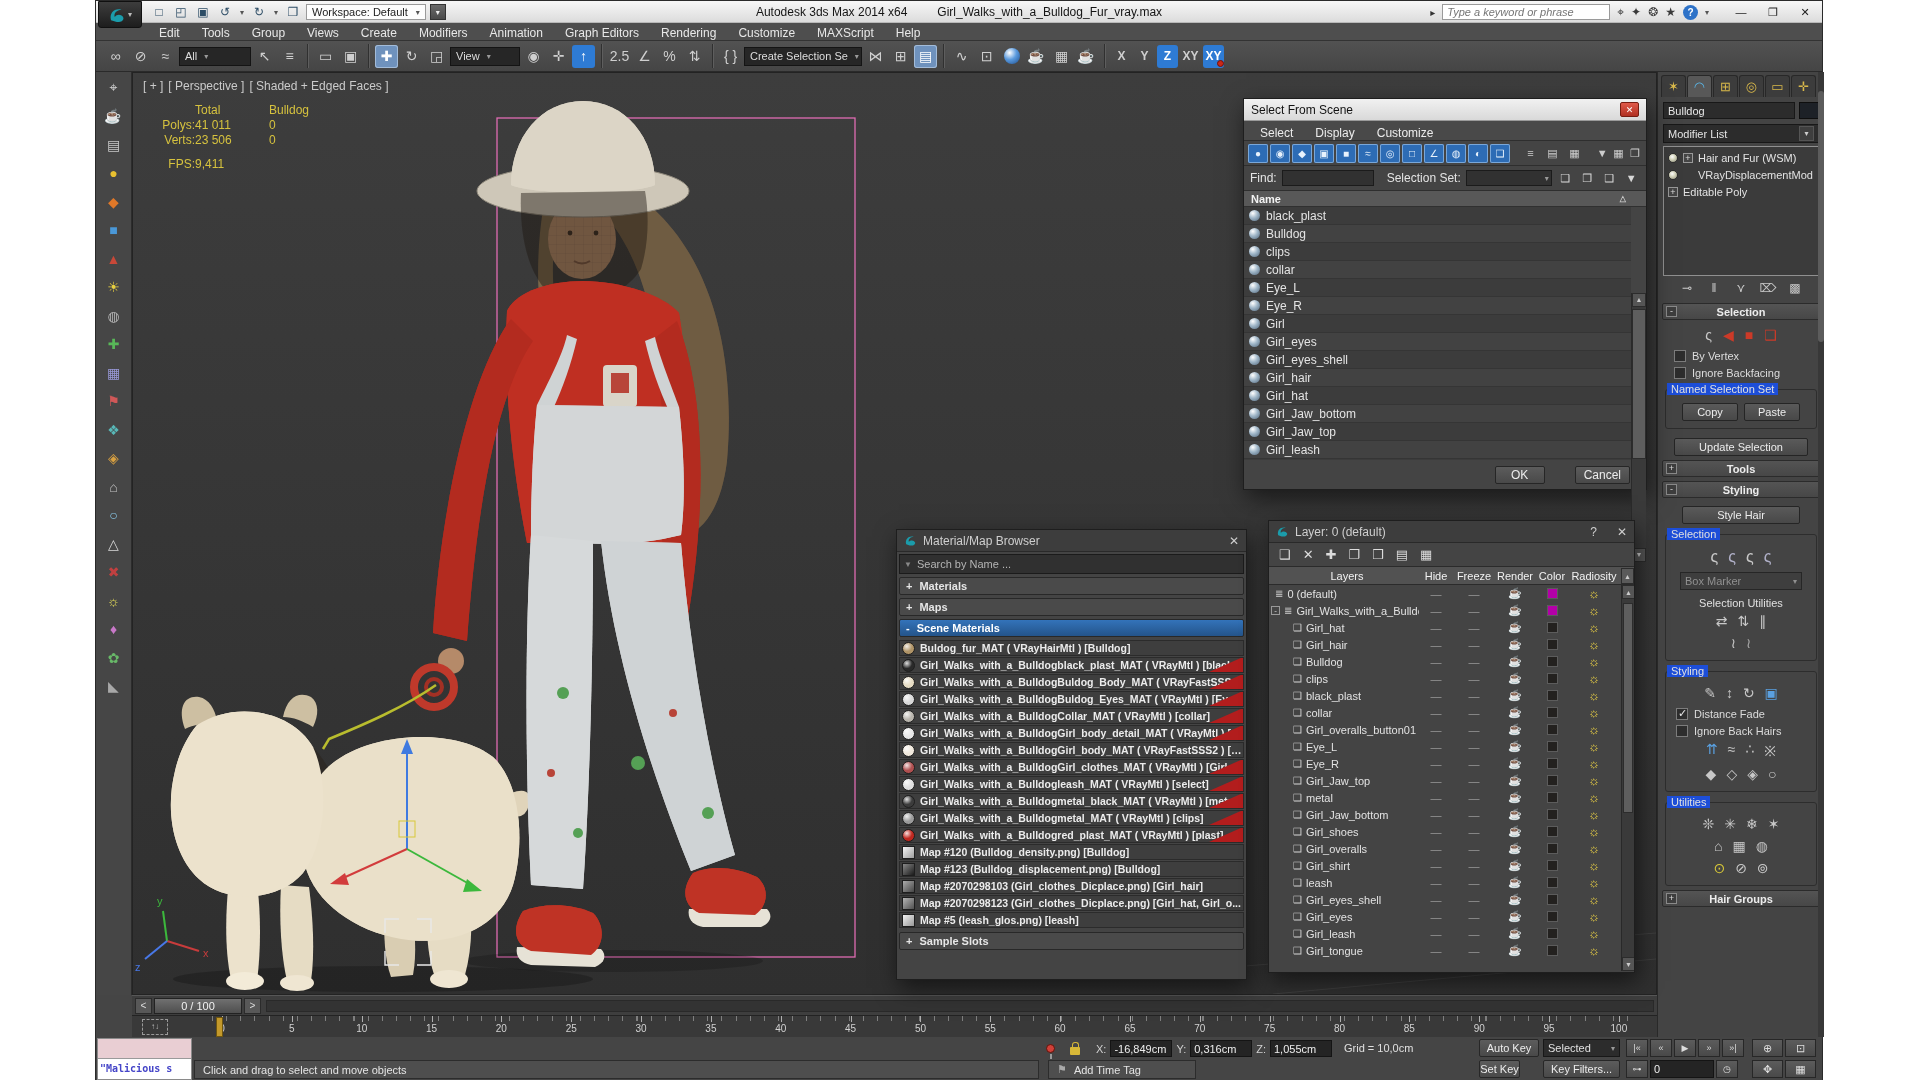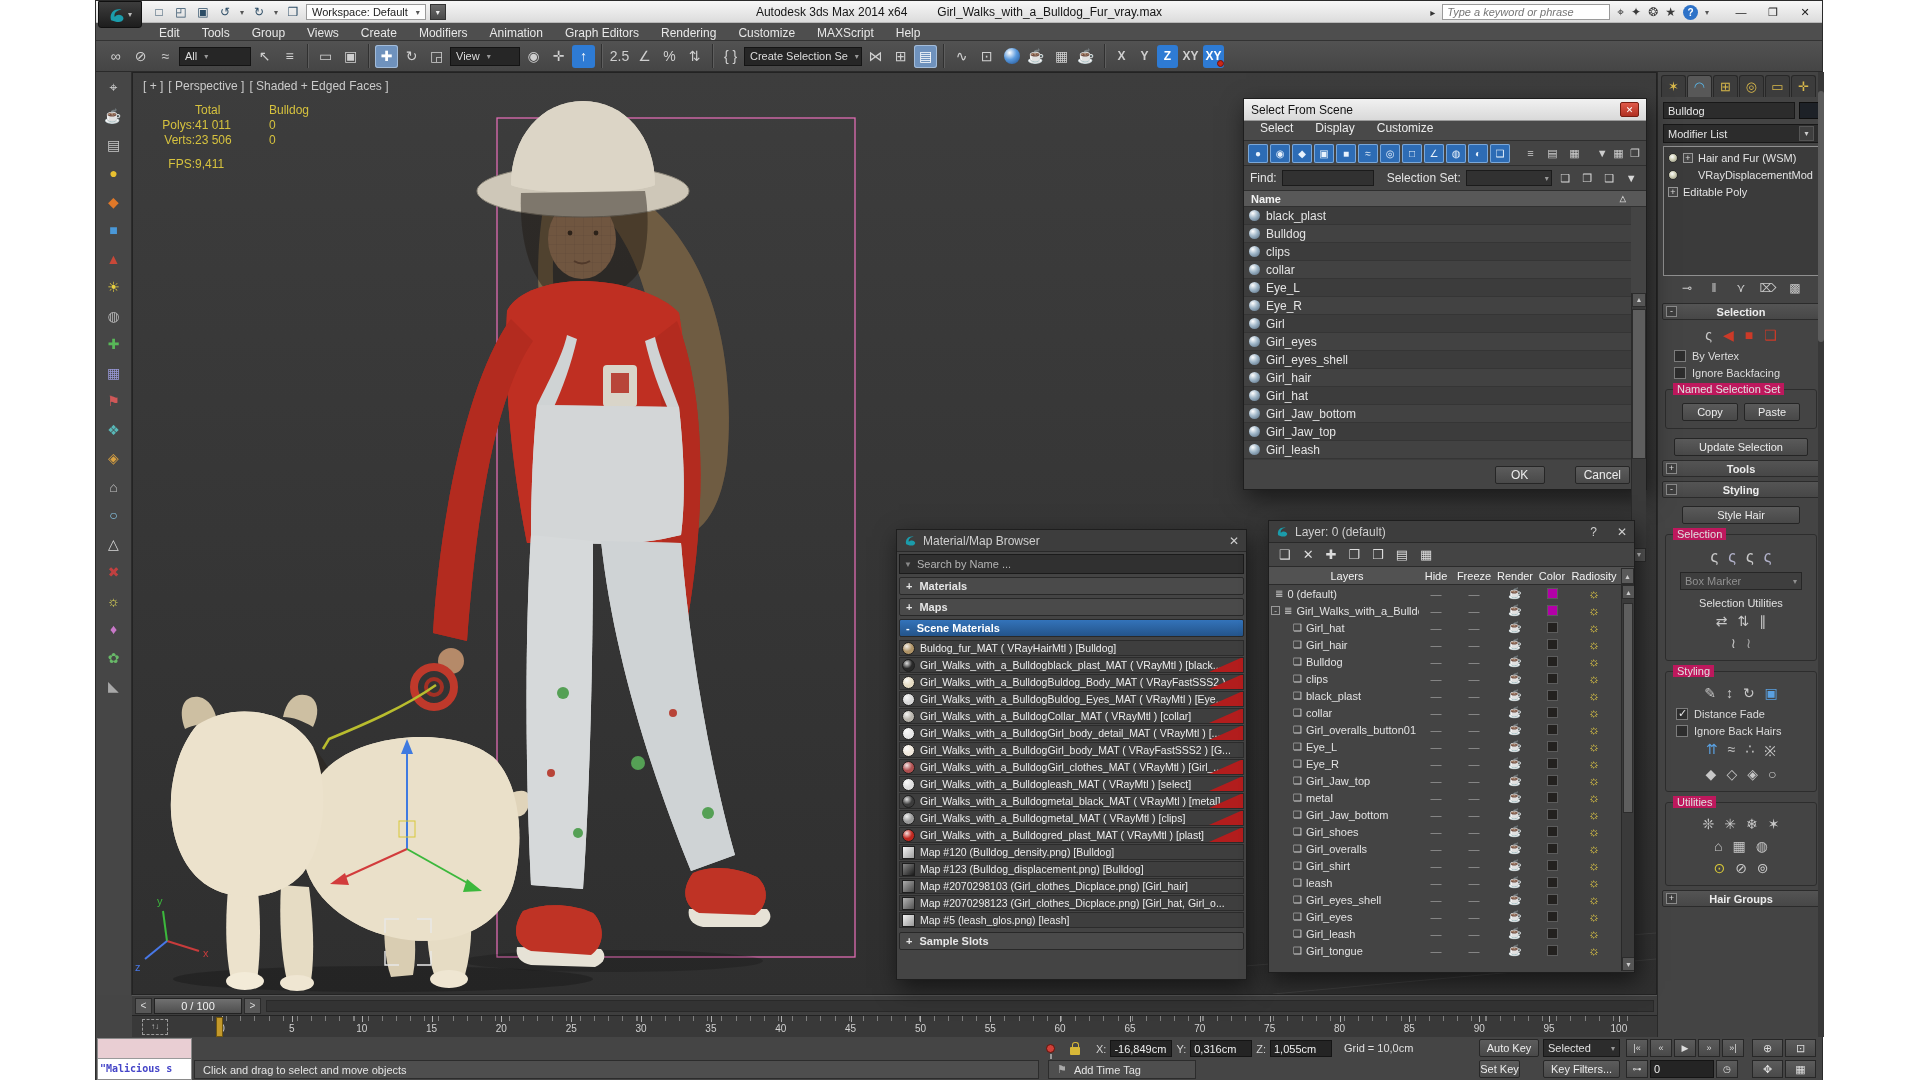--- a/index.html
+++ b/index.html
@@ -77,21 +77,21 @@
   .ind{width:10px;flex:none}
   .stkbtns{display:flex;gap:9px;justify-content:center;padding:3px 0 4px;color:#c8c8c8;font-size:12px}
   .stkbtns span{width:18px;text-align:center}
   .roll{height:17px;margin:4px 4px 0;background:linear-gradient(#545454,#474747);border:1px solid #2b2b2b;border-radius:2px;display:flex;align-items:center;justify-content:center;color:#ececec;font-weight:bold;position:relative}
   .roll .sign{position:absolute;left:3px;top:2px;width:11px;height:11px;border:1px solid #8a8a8a;background:#3e3e3e;color:#ddd;font-size:9px;line-height:9px;text-align:center;font-weight:normal}
   .selicons{display:flex;justify-content:center;gap:11px;padding:7px 0 2px;font-size:14px}
   .cbrow{display:flex;align-items:center;gap:6px;padding:5px 0 0 16px;color:#dcdcdc}
   .cb{width:12px;height:12px;background:#2d2d2d;border:1px solid #7c7c7c;position:relative;flex:none}
   .cb.on::after{content:"✓";position:absolute;left:1px;top:-2px;color:#eaeaea;font-size:11px}
   .grp{margin:10px 7px 0;border:1px solid #2d2d2d;border-radius:3px;position:relative;padding:9px 4px 7px}
-  .grplabel{position:absolute;top:-7px;left:7px;background:#be185d;padding:0 4px;color:#e0e0e0}
+  .grplabel{position:absolute;top:-7px;left:1px;background:#1d4ed8;padding:0 4px;color:#e0e0e0}
   .btn{height:18px;background:linear-gradient(#5a5a5a,#484848);border:1px solid #252525;border-radius:2px;color:#ececec;display:flex;align-items:center;justify-content:center}
   .cpbtnrow{display:flex;gap:6px;justify-content:center;margin-top:4px}
   .cpbtnrow .btn{width:56px}
   .updbtn{margin:9px 16px 0}
   .stylehair{margin:8px 24px 2px}
   .hicons{display:flex;justify-content:center;gap:10px;color:#c6c6c6;font-size:14px;padding:4px 0 2px}
   .hicons.big{font-size:16px}
   .cpddgray{margin:4px 10px;height:18px;background:#3e3e3e;border:1px solid #262626;display:flex;align-items:center;justify-content:space-between;color:#909090;padding:0 4px}
   .sublab{text-align:center;color:#e0e0e0;padding-top:3px}
   .cpscroll{position:absolute;right:0;top:0;width:6px;height:100%;background:#383838}
@@ -136,21 +136,21 @@
   .dlg{position:absolute;background:#444;border:1px solid #1e1e1e;box-shadow:3px 8px 22px rgba(0,0,0,.55)}
   .dtlight{height:22px;background:linear-gradient(#f1f1f1,#d9d9d9);color:#121212;display:flex;align-items:center;padding:0 7px;font-size:12px;border-bottom:1px solid #9a9a9a}
   .dclosered{margin-left:auto;width:19px;height:15px;background:linear-gradient(#e05a4a,#b03022);color:#fff;font-size:9px;text-align:center;line-height:14px;border:1px solid #771d12;border-radius:2px}
   .dtdark{height:22px;background:#3d3d3d;color:#cfcfcf;display:flex;align-items:center;gap:6px;padding:0 7px;border-bottom:1px solid #292929}
   .dtdark .x{margin-left:auto;color:#cfcfcf;font-size:12px}
   .dtdark .q{color:#cfcfcf;margin-left:auto}
   .dtdark .x2{color:#cfcfcf;font-size:12px;margin-left:14px}
 
   
   .sfs{left:1243px;top:98px;width:404px;height:392px}
-  .sfsmenu{height:20px;background:#494949;display:flex;align-items:flex-start;padding-left:5px;border-bottom:1px solid #2e2e2e}
+  .sfsmenu{height:20px;background:#494949;display:flex;align-items:flex-end;padding-left:5px;border-bottom:1px solid #2e2e2e}
   .sfsmenu span{padding:0 11px;color:#ececec}
   .sfstools{height:25px;display:flex;align-items:center;gap:2px;padding:0 4px;border-bottom:1px solid #2e2e2e}
   .sfsbtn{width:20px;height:19px;display:flex;align-items:center;justify-content:center;border-radius:2px;color:#e8f2fc;font-size:10px}
   .sfsbtn.on{background:#2d6cb5;box-shadow:inset 0 0 0 1px #7aa7d8}
   .sfsbtn.off{color:#cccccc;font-size:11px}
   .sfsgap{width:9px}
   .findrow{height:25px;display:flex;align-items:center;padding:0 6px;gap:5px;border-bottom:1px solid #2e2e2e;color:#e4e4e4}
   .finput{width:92px;height:16px;background:#313131;border:1px solid #1b1b1b}
   .ssdd{width:86px;height:16px;background:#313131;border:1px solid #1b1b1b;display:flex;align-items:center;justify-content:flex-end;padding-right:2px}
   .ssdd .c{font-size:8px;color:#999}
@@ -168,21 +168,21 @@
   .sfsfoot{position:absolute;bottom:0;left:0;right:0;height:29px;display:flex;justify-content:flex-end;align-items:center;gap:30px;padding-right:16px}
   .dbtn{min-width:50px;height:18px;background:linear-gradient(#5c5c5c,#494949);border:1px solid #262626;border-radius:2px;color:#ececec;text-align:center;line-height:17px;padding:0 8px}
 
   
   .matb{left:896px;top:529px;width:351px;height:451px}
   .msearch{height:20px;margin:2px 2px 3px;background:#303030;border:1px solid #1b1b1b;color:#b4b4b4;display:flex;align-items:center;padding:0 4px;gap:5px;font-size:11px}
   .msearch .c{font-size:8px;color:#888}
   .rollbar{height:18px;margin:0 2px 3px;background:#4a4a4a;border:1px solid #282828;border-radius:2px;color:#e6e6e6;display:flex;align-items:center;padding:0 6px;gap:7px;font-weight:bold;font-size:11px}
   .rollbar.selblue{background:linear-gradient(#3373ba,#24548a);color:#fff}
   .mlist{margin:0 2px}
-  .mrow{position:relative;height:16px;margin-bottom:1px;background:#3e3e3e;border:1px solid #2b2b2b;display:flex;align-items:center;gap:5px;padding-left:2px;color:#ececec;font-weight:normal;font-size:10.5px;overflow:hidden;white-space:nowrap}
+  .mrow{position:relative;height:16px;margin-bottom:1px;background:#3e3e3e;border:1px solid #2b2b2b;display:flex;align-items:center;gap:5px;padding-left:2px;color:#ececec;font-weight:bold;font-size:10.5px;overflow:hidden;white-space:nowrap}
   .mthumb{width:13px;height:13px;border:1px solid #1e1e1e;border-radius:7px;background-image:radial-gradient(circle at 35% 30%,rgba(255,255,255,.85),rgba(255,255,255,0) 50%);flex:none}
   .mthumb.map{border-radius:0;background-image:linear-gradient(135deg,rgba(255,255,255,.45),rgba(0,0,0,.35))}
   .hotwedge{display:none;position:absolute;right:0;bottom:0;width:0;height:0;border-bottom:15px solid #b21d1d;border-left:34px solid transparent}
   .mrow.hot .hotwedge{display:block}
   .mname{overflow:hidden;text-overflow:ellipsis}
 
   
   .layerdlg{left:1268px;top:520px;width:367px;height:453px}
   .ltools{height:24px;display:flex;gap:12px;align-items:center;padding:0 10px;border-bottom:1px solid #2b2b2b;color:#dcdcdc;font-size:13px}
   .lhdr{height:18px;display:flex;background:#525252;border-bottom:1px solid #2b2b2b;color:#f2f2f2;align-items:center;font-size:11px}

